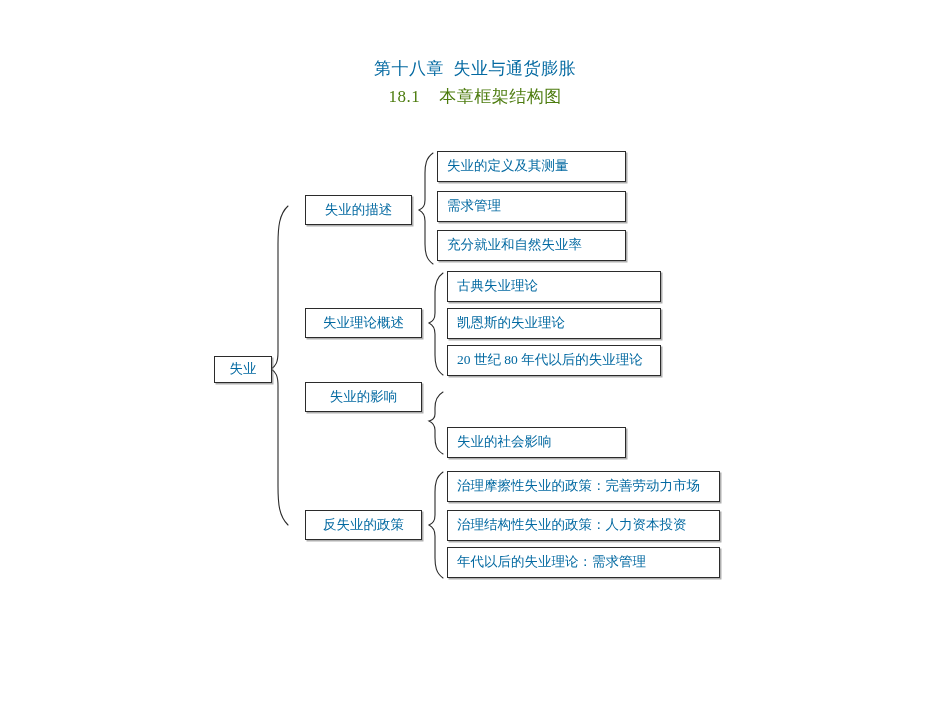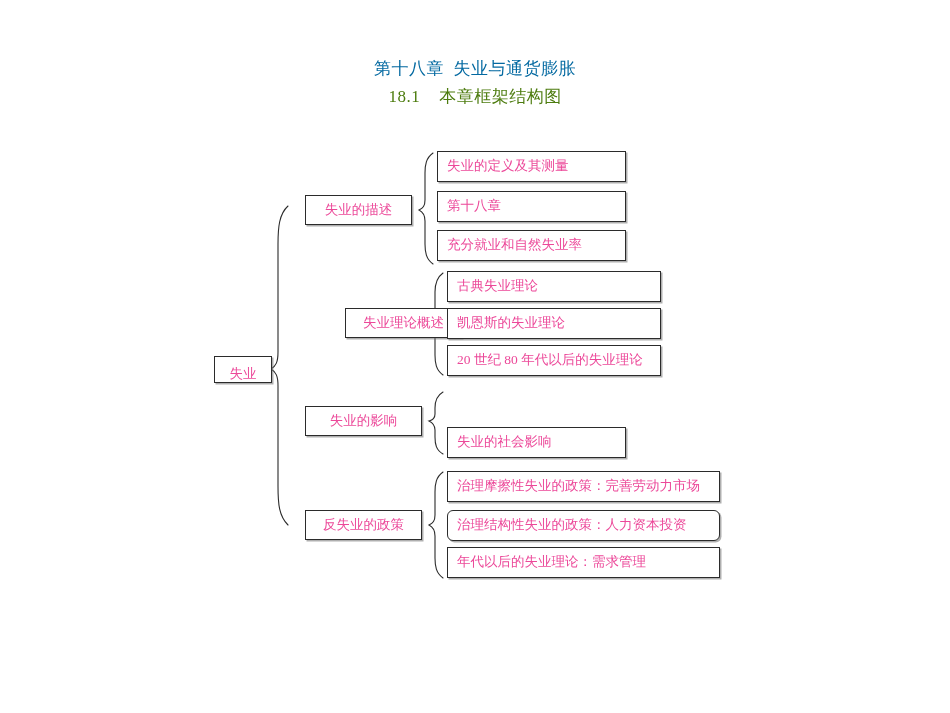--- a/index.html
+++ b/index.html
@@ -59,27 +59,26 @@
   .node {
     position: absolute;
     box-sizing: border-box;
     background: #ffffff;
     border: 1px solid #2b2b2b;
     box-shadow: 1.5px 1.5px 0 rgba(110,110,110,0.55);
     display: flex;
     align-items: center;
     font-size: 13.5px;
     line-height: 1.1;
-    color: #ec4899;
+    color: #0369a1;
     white-space: nowrap;
   }
   .node.root {
     justify-content: center;
     font-size: 13.5px;
-    align-items: flex-end;
   }
   .node.mid {
     justify-content: center;
     align-items: center;
   }
   .node.leaf {
     justify-content: flex-start;
     padding-left: 9px;
   }
 </style>
@@ -143,55 +142,55 @@
   </div>
 
   <div class="node mid" style="left:305px; top:195px; width:107px; height:30px;">
     <span>失业的描述</span>
   </div>
 
   <div class="node leaf" style="left:437px; top:151px; width:189px; height:31px;">
     <span>失业的定义及其测量</span>
   </div>
   <div class="node leaf" style="left:437px; top:191px; width:189px; height:31px;">
-    <span>第十八章</span>
+    <span>需求管理</span>
   </div>
   <div class="node leaf" style="left:437px; top:230px; width:189px; height:31px;">
     <span>充分就业和自然失业率</span>
   </div>
 
-  <div class="node mid" style="left:305px; top:308px; width:117px; height:30px;margin-left:40px;">
+  <div class="node mid" style="left:305px; top:308px; width:117px; height:30px;">
     <span>失业理论概述</span>
   </div>
 
   <div class="node leaf" style="left:447px; top:271px; width:214px; height:31px;">
     <span>古典失业理论</span>
   </div>
   <div class="node leaf" style="left:447px; top:308px; width:214px; height:31px;">
     <span>凯恩斯的失业理论</span>
   </div>
   <div class="node leaf" style="left:447px; top:345px; width:214px; height:31px;">
     <span>20 世纪 80 年代以后的失业理论</span>
   </div>
 
-  <div class="node mid" style="left:305px; top:406px; width:117px; height:30px;">
+  <div class="node mid" style="left:305px; top:382px; width:117px; height:30px;">
     <span>失业的影响</span>
   </div>
 
   <div class="node leaf" style="left:447px; top:427px; width:179px; height:31px;align-items:center;">
     <span>失业的社会影响</span>
   </div>
 
   <div class="node mid" style="left:305px; top:510px; width:117px; height:30px;">
     <span>反失业的政策</span>
   </div>
 
   <div class="node leaf" style="left:447px; top:471px; width:273px; height:31px;">
     <span>治理摩擦性失业的政策：完善劳动力市场</span>
   </div>
-  <div class="node leaf" style="left:447px; top:510px; width:273px; height:31px;border-radius:6px;">
+  <div class="node leaf" style="left:447px; top:510px; width:273px; height:31px;">
     <span>治理结构性失业的政策：人力资本投资</span>
   </div>
   <div class="node leaf" style="left:447px; top:547px; width:273px; height:31px;">
     <span>年代以后的失业理论：需求管理</span>
   </div>
 
 </div>
 
 </body></html>

